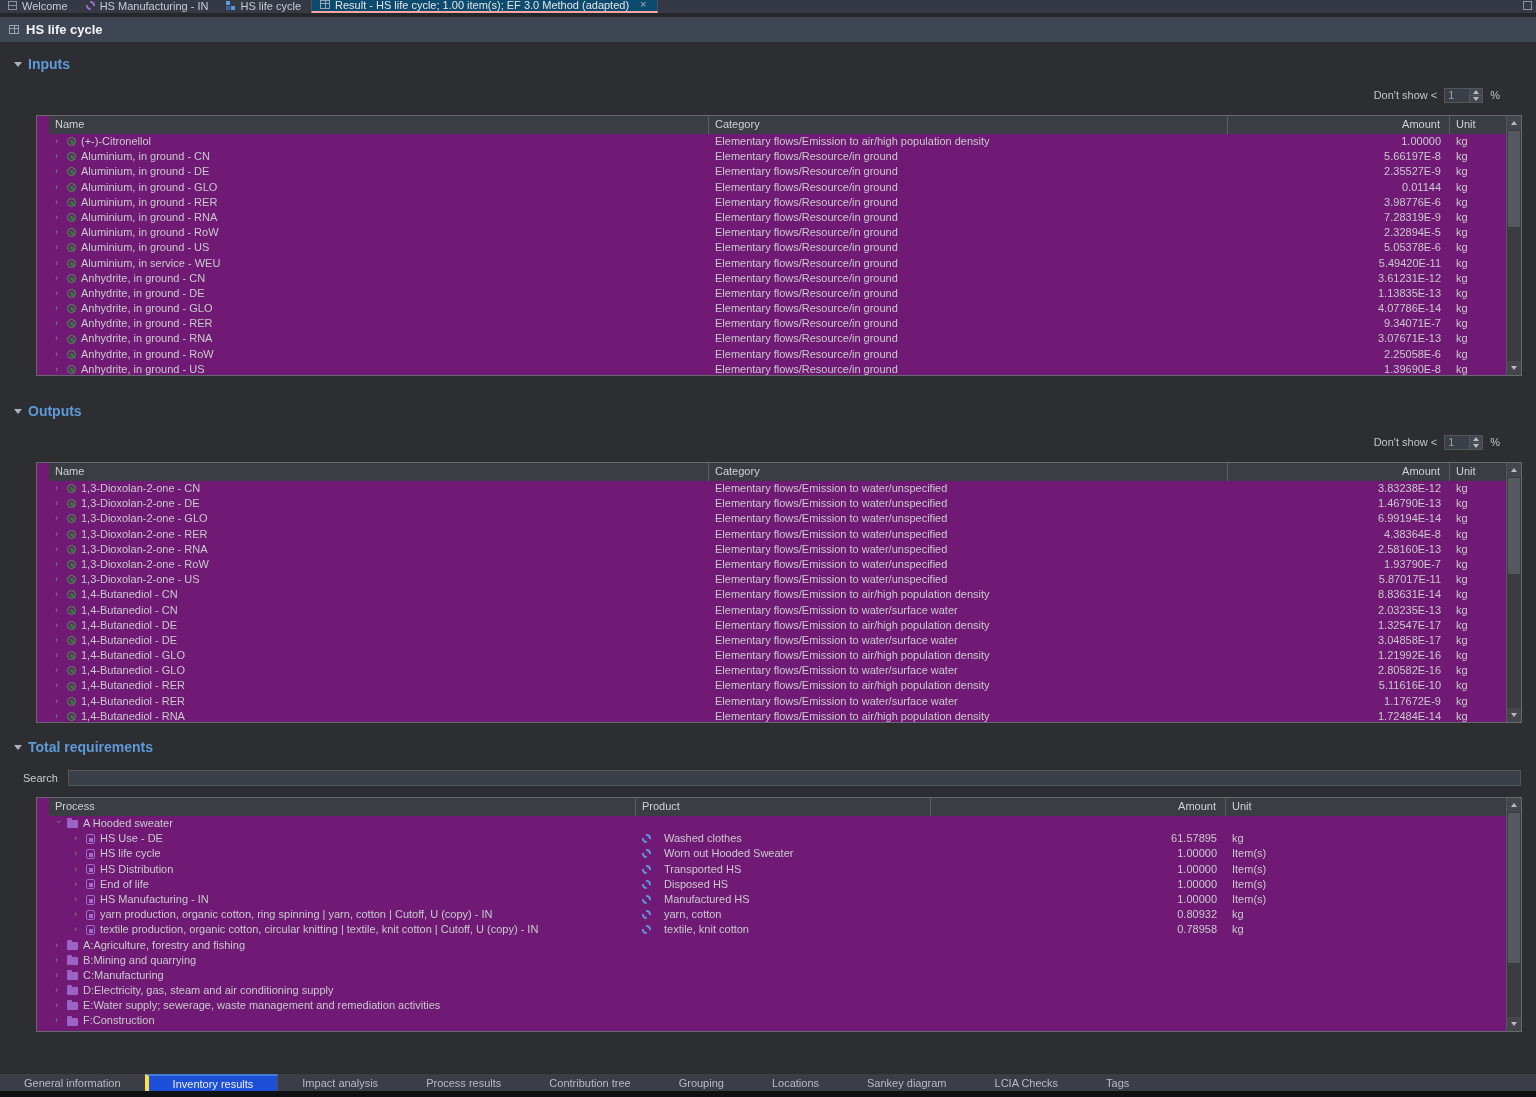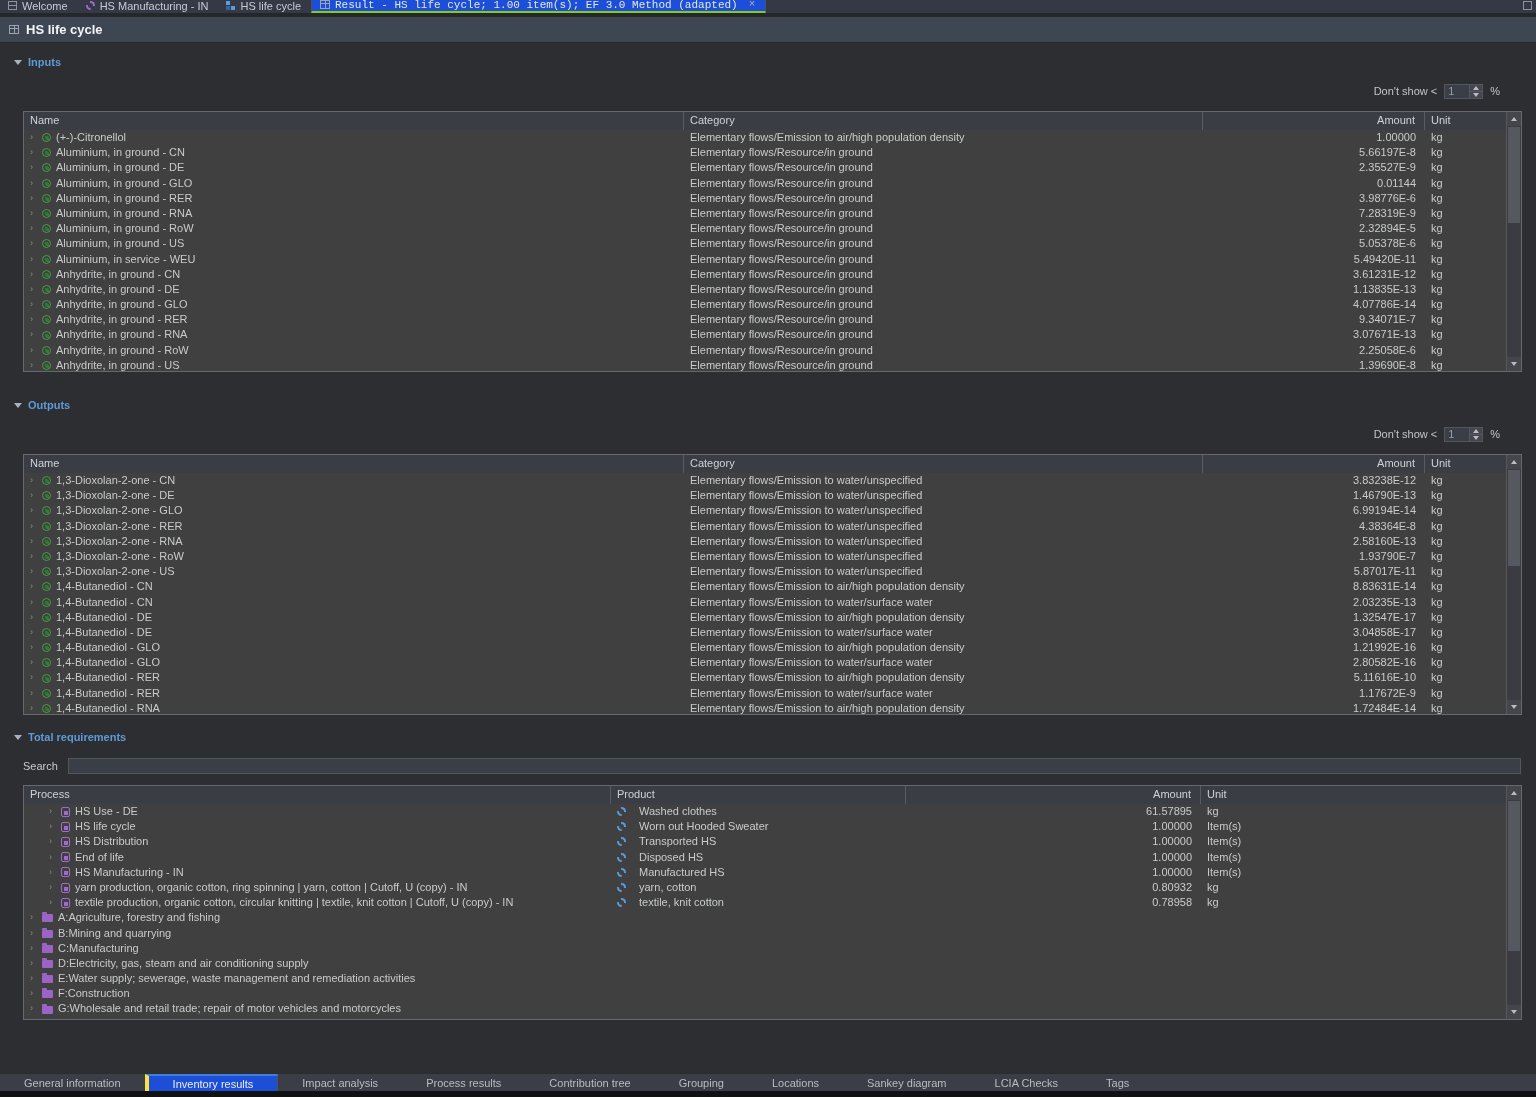--- a/index.html
+++ b/index.html
@@ -3,22 +3,22 @@
 <meta charset="utf-8">
 <style>
   * { margin:0; padding:0; box-sizing:border-box; }
   html,body { width:1536px; height:1097px; overflow:hidden; background:#2d2e31;
     font-family:"Liberation Sans", sans-serif; color:#c8cacc; font-size:11px; }
 
   
   .etabbar { height:13px; background:#343945; display:flex; align-items:flex-end; position:relative; }
   .etab { display:flex; align-items:center; gap:5px; padding:0 10px 2px 8px; height:13px;
     color:#c7cbd2; white-space:nowrap; font-size:11px; }
-  .etab.active { background:#1d4ed8; border-left:1px solid #4b5260; border-right:1px solid #4b5260;
-    border-bottom:2px solid #84cc16; color:#e3e6ea;font-family:Liberation Mono, monospace; }
+  .etab.active { background:#0c4a6e; border-left:1px solid #4b5260; border-right:1px solid #4b5260;
+    border-bottom:2px solid #fca5a5; color:#e3e6ea; }
   .etab .close { margin-left:6px; color:#aeb3ba; font-size:11px; line-height:9px; }
   .topstrip { height:4px; background:#26272a; }
   .win-icon { position:absolute; right:4px; top:1px; width:9px; height:9px; border:1px solid #8d929a; }
 
   
   .ic { display:inline-block; flex:0 0 auto; }
   .ic-grid { width:9px; height:9px; background:
       linear-gradient(#8d929a,#8d929a) 0 0/9px 1px no-repeat,
       linear-gradient(#8d929a,#8d929a) 0 4px/9px 1px no-repeat,
       linear-gradient(#8d929a,#8d929a) 0 8px/9px 1px no-repeat; border-left:1px solid #8d929a; border-right:1px solid #8d929a;}
@@ -33,35 +33,35 @@
   
   .hdr { height:26px; background:#3e4654; display:flex; align-items:center; gap:7px; padding:0 9px;
     border-bottom:1px solid #262a31; }
   .hdr .title { color:#f2f4f6; font-weight:bold; font-size:13px; }
 
   
   .content { padding:0 14px 0 14px; }
   .sect-hd { display:flex; align-items:center; gap:6px; }
   .sect-hd .tri { width:0; height:0; border-left:4px solid transparent; border-right:4px solid transparent;
     border-top:5px solid #a9b2bd; }
-  .sect-hd .lbl { color:#5e9ad8; font-weight:bold; font-size:11px; }
+  .sect-hd .lbl { color:#5e9ad8; font-weight:bold; font-size:14px; }
 
   .dontshow { display:flex; justify-content:flex-end; align-items:center; gap:7px; padding-right:22px; height:16px; }
   .dontshow .ds-label { color:#c3c5c8; }
   .spinwrap { display:flex; align-items:stretch; height:15px; }
   .spinbox { width:26px; background:#3a3e46; border:1px solid #53565c; color:#9a9da2; font-size:11px;
     padding:0 3px; font-family:"Liberation Sans",sans-serif; }
   .spinbtns { display:flex; flex-direction:column; width:13px; border:1px solid #53565c; border-left:none; }
   .spinbtns span { flex:1; background:#44474d; display:flex; align-items:center; justify-content:center; }
   .spinbtns span + span { border-top:1px solid #53565c; }
   .arr-up { width:0; height:0; border-left:3px solid transparent; border-right:3px solid transparent; border-bottom:4px solid #b9bcc0; }
   .arr-dn { width:0; height:0; border-left:3px solid transparent; border-right:3px solid transparent; border-top:4px solid #b9bcc0; }
 
   
-  .tbl { margin-left:9px; margin-right:0; border:1px solid #66686d; background:#404040; display:flex; }
+  .tbl { margin-left:22px; margin-right:0; border:1px solid #66686d; background:#701a75; display:flex;padding-left:12px; }
   .tbl-main { flex:1; min-width:0; display:flex; flex-direction:column; }
   .thead { display:flex; height:18px; background:#3a3d44; color:#cfd1d4; flex:0 0 auto; }
   .th { padding:2px 6px; border-right:1px solid #5a5c61; white-space:nowrap; overflow:hidden; }
   .tbody { overflow:hidden; }
   .trow { display:flex; height:15.2px; line-height:15.2px; white-space:nowrap; }
   .cell { overflow:hidden; padding:0 6px; }
   .amt { text-align:right; padding-right:9px; }
 
   
   .c-name { width:660px; flex:0 0 auto; }
@@ -555,20 +555,30 @@
   <div class="tbl" style="margin-top:11px; height:235px;">
     <div class="tbl-main">
       <div class="thead">
         <div class="th p-proc">Process</div>
         <div class="th p-prod">Product</div>
         <div class="th p-amt amt">Amount</div>
         <div class="th p-unit">Unit</div>
       </div>
       <div class="tbody" id="process-body">
           <div class="trow">
+            <div class="cell p-proc namecell" style="padding-left: 6px;">
+              <span class="chev open">›</span>
+              <span class="ic-folder"></span>
+              <span>A Hooded sweater</span>
+            </div>
+            <div class="cell p-prod prodcell"></div>
+            <div class="cell p-amt amt"></div>
+            <div class="cell p-unit"></div>
+          </div>
+          <div class="trow">
             <div class="cell p-proc namecell" style="padding-left: 25px;">
               <span class="chev">›</span>
               <span class="ic-proc"></span>
               <span>HS Use - DE</span>
             </div>
             <div class="cell p-prod prodcell">
               <span class="ic-gearblue"></span>
               <span>Washed clothes</span>
             </div>
             <div class="cell p-amt amt">61.57895</div>

